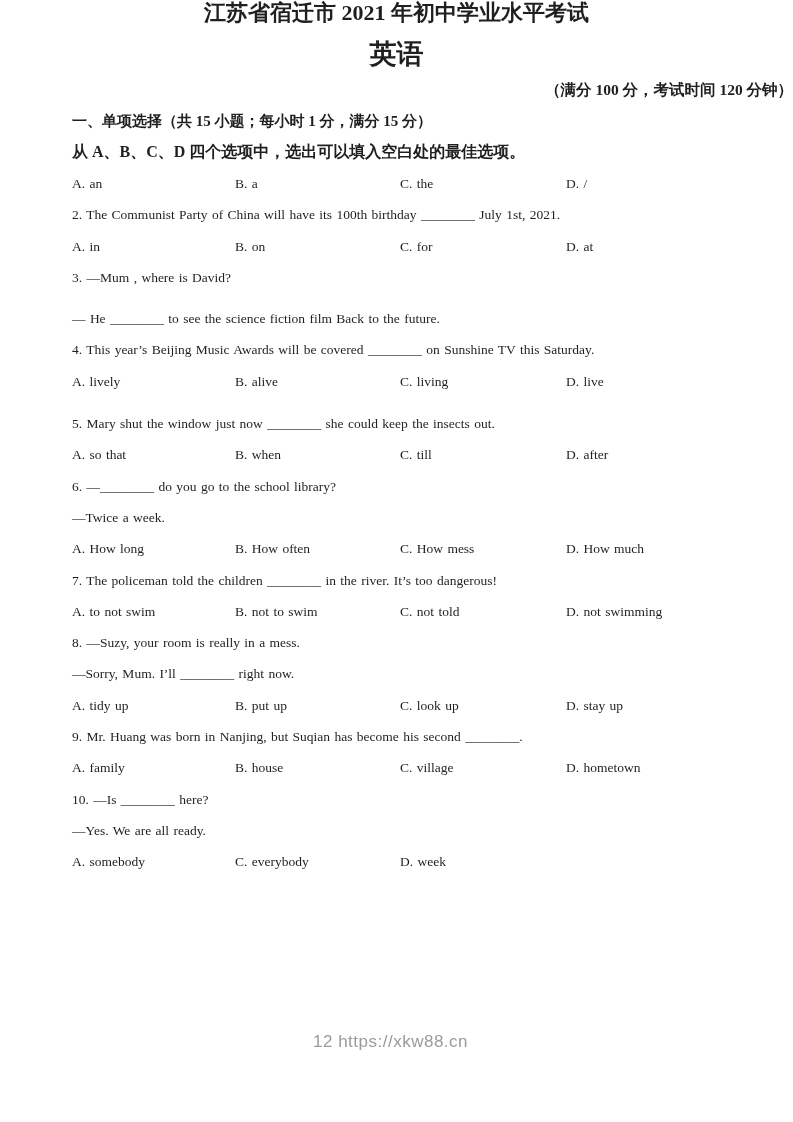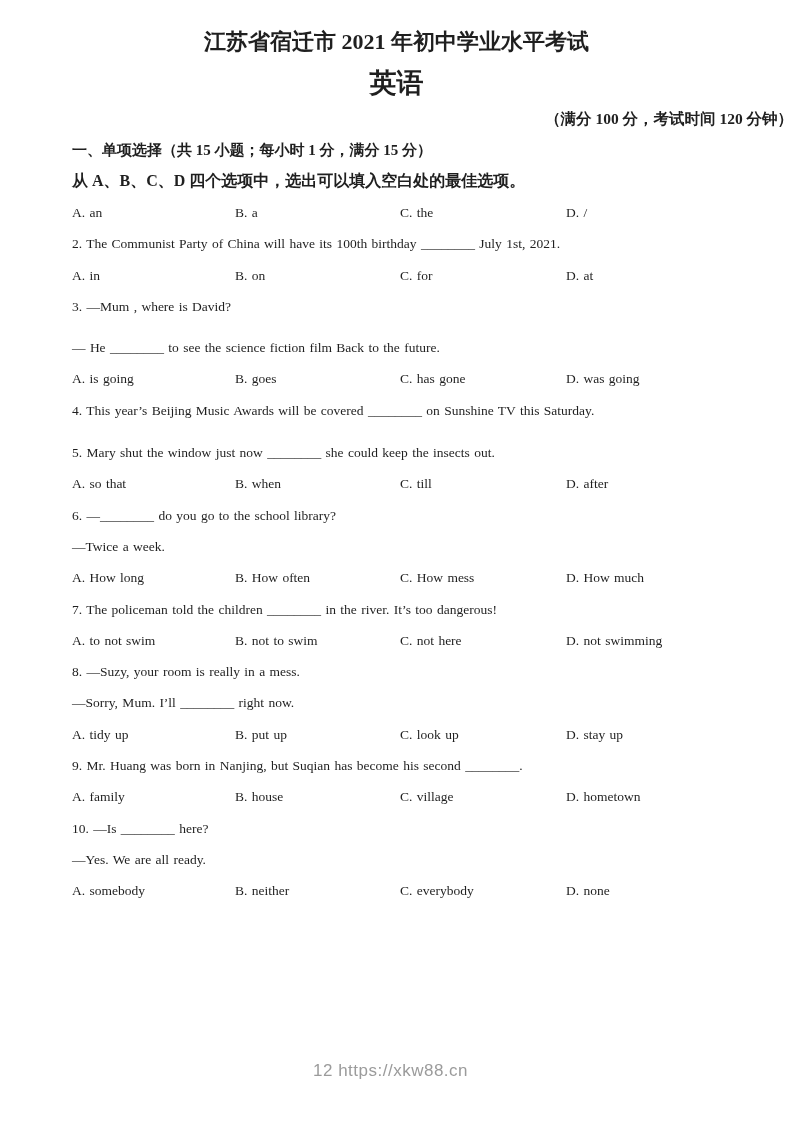--- a/index.html
+++ b/index.html
@@ -7,21 +7,20 @@
     width: 793px; height: 1122px;
     background: #ffffff;
     font-family: "Liberation Serif", "DejaVu Serif", serif;
     color: #1f1f1f;
     overflow: hidden;
   }
   .page {
     position: relative;
     width: 793px; height: 1082px;
     box-sizing: border-box;
-    margin-top: 29px;
   }
   .doc-title {
     text-align: center;
     font-size: 22px;
     font-weight: bold;
     line-height: 26px;
   }
   .doc-subject {
     text-align: center;
     font-size: 27px;
@@ -101,30 +100,30 @@
         <span>A. in</span>
         <span>B. on</span>
         <span>C. for</span>
         <span>D. at</span>
       </div>
     </div>
 
     <div class="question">
       <div class="qline">3. —Mum , where is David?</div>
       <div class="qline extra-gap">— He ________ to see the science fiction film Back to the future.</div>
-      <div class="options">
-        <span>A. is going</span>
-        <span>B. goes</span>
-        <span>C. has gone</span>
-        <span>D. was going</span>
-      </div>
     </div>
 
     <div class="question">
       <div class="qline">4. This year’s Beijing Music Awards will be covered ________ on Sunshine TV this Saturday.</div>
+      <div class="options">
+        <span>A. lively</span>
+        <span>B. alive</span>
+        <span>C. living</span>
+        <span>D. live</span>
+      </div>
     </div>
 
     <div class="question q5-gap">
       <div class="qline">5. Mary shut the window just now ________ she could keep the insects out.</div>
       <div class="options">
         <span>A. so that</span>
         <span>B. when</span>
         <span>C. till</span>
         <span>D. after</span>
       </div>
@@ -139,21 +138,21 @@
         <span>C. How mess</span>
         <span>D. How much</span>
       </div>
     </div>
 
     <div class="question">
       <div class="qline">7. The policeman told the children ________ in the river. It’s too dangerous!</div>
       <div class="options">
         <span>A. to not swim</span>
         <span>B. not to swim</span>
-        <span>C. not here</span>
+        <span>C. not told</span>
         <span>D. not swimming</span>
       </div>
     </div>
 
     <div class="question">
       <div class="qline">8. —Suzy, your room is really in a mess.</div>
       <div class="qline">—Sorry, Mum. I’ll ________ right now.</div>
       <div class="options">
         <span>A. tidy up</span>
         <span>B. put up</span>
@@ -170,23 +169,22 @@
         <span>C. village</span>
         <span>D. hometown</span>
       </div>
     </div>
 
     <div class="question">
       <div class="qline">10. —Is ________ here?</div>
       <div class="qline">—Yes. We are all ready.</div>
       <div class="options">
         <span>A. somebody</span>
-        <span>B. neither</span>
         <span>C. everybody</span>
-        <span>D. none</span>
+        <span>D. week</span>
       </div>
     </div>
 
   </div>
 
   <div class="footer">
     <span>12</span>
     <span>https://xkw88.cn</span>
   </div>
 

